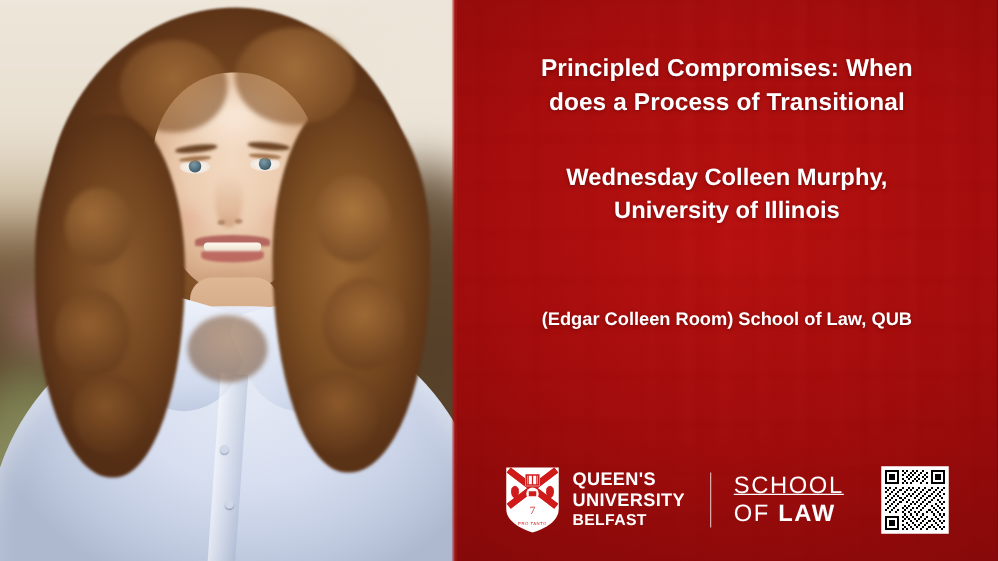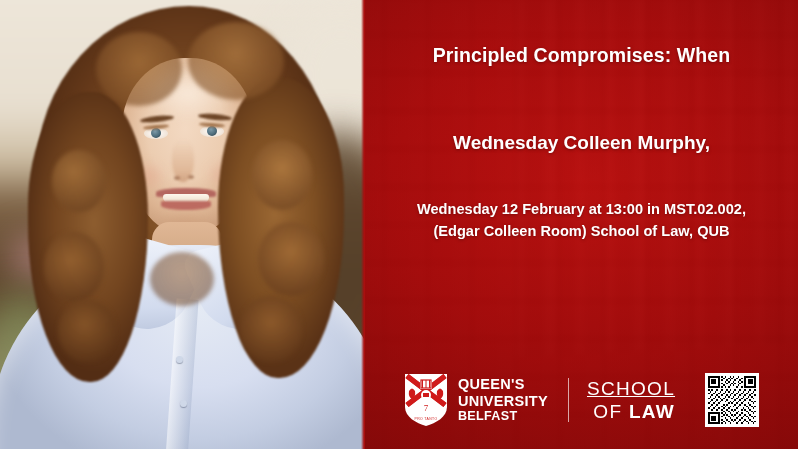--- a/index.html
+++ b/index.html
@@ -393,21 +393,20 @@
     font-size: 19px;
     font-weight: normal;
     letter-spacing: 1.3px;
     text-decoration: underline;
   }
   .sol .s2 {
     display: block;
     margin-top: 3px;
     font-size: 19px;
     letter-spacing: 1.3px;
-    text-align: right;
   }
   .sol .s2 .of { font-weight: normal; }
   .sol .s2 .law { font-weight: bold; }
   .qr {
     width: 54px; height: 54px;
     background: #fff;
     margin-left: 30px;
     padding: 3px;
     box-sizing: border-box;
     flex: none;
@@ -476,29 +475,30 @@
   </div>
 
   <div class="red-pane">
     <div class="bldg"></div>
     <div class="bldg2"></div>
     <div class="vignette"></div>
 
     <div class="content">
       <div class="talk-title">
         <span>Principled Compromises: When</span><br>
-        <br>
+        <span>does a Process of Transitional</span><br>
       </div>
 
       <div class="speaker">
         <span>Wednesday Colleen Murphy,</span><br>
+        <span>University of Illinois</span>
       </div>
 
       <div class="details">
-        <span>Wednesday 12 February at 13:00 in MST.02.002,</span><br>
+        <br>
         <span>(Edgar Colleen Room) School of Law, QUB</span>
       </div>
     </div>
 
     <div class="logo-row">
 
       <svg class="crest" viewBox="0 0 44 54">
         <path d="M1 1 H43 V34 C43 44 32 50 22 53 C12 50 1 44 1 34 Z" fill="#ffffff"></path>
         <path d="M3 3 L41 32 M41 3 L3 32" stroke="#cf1b1b" stroke-width="5.2" fill="none"></path>
         <path d="M3 3 L41 32 M41 3 L3 32" stroke="#cf1b1b" stroke-width="5.2" fill="none" opacity=".9"></path>

